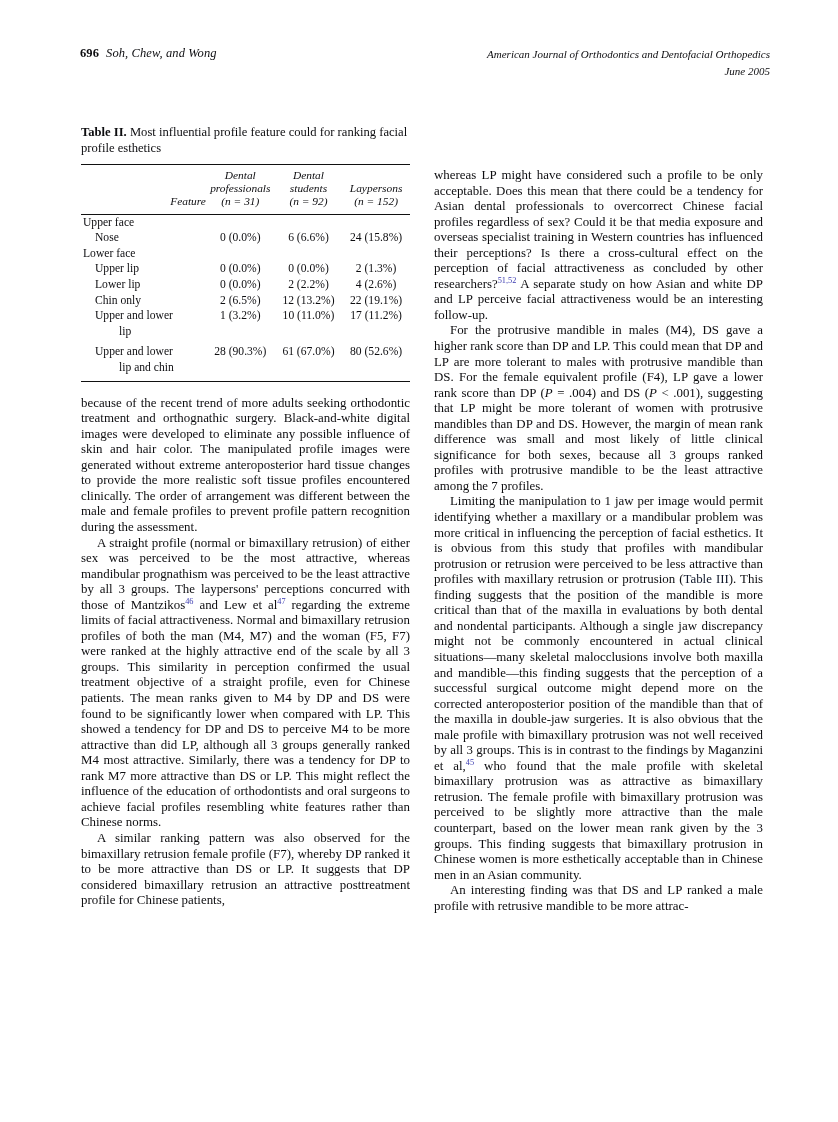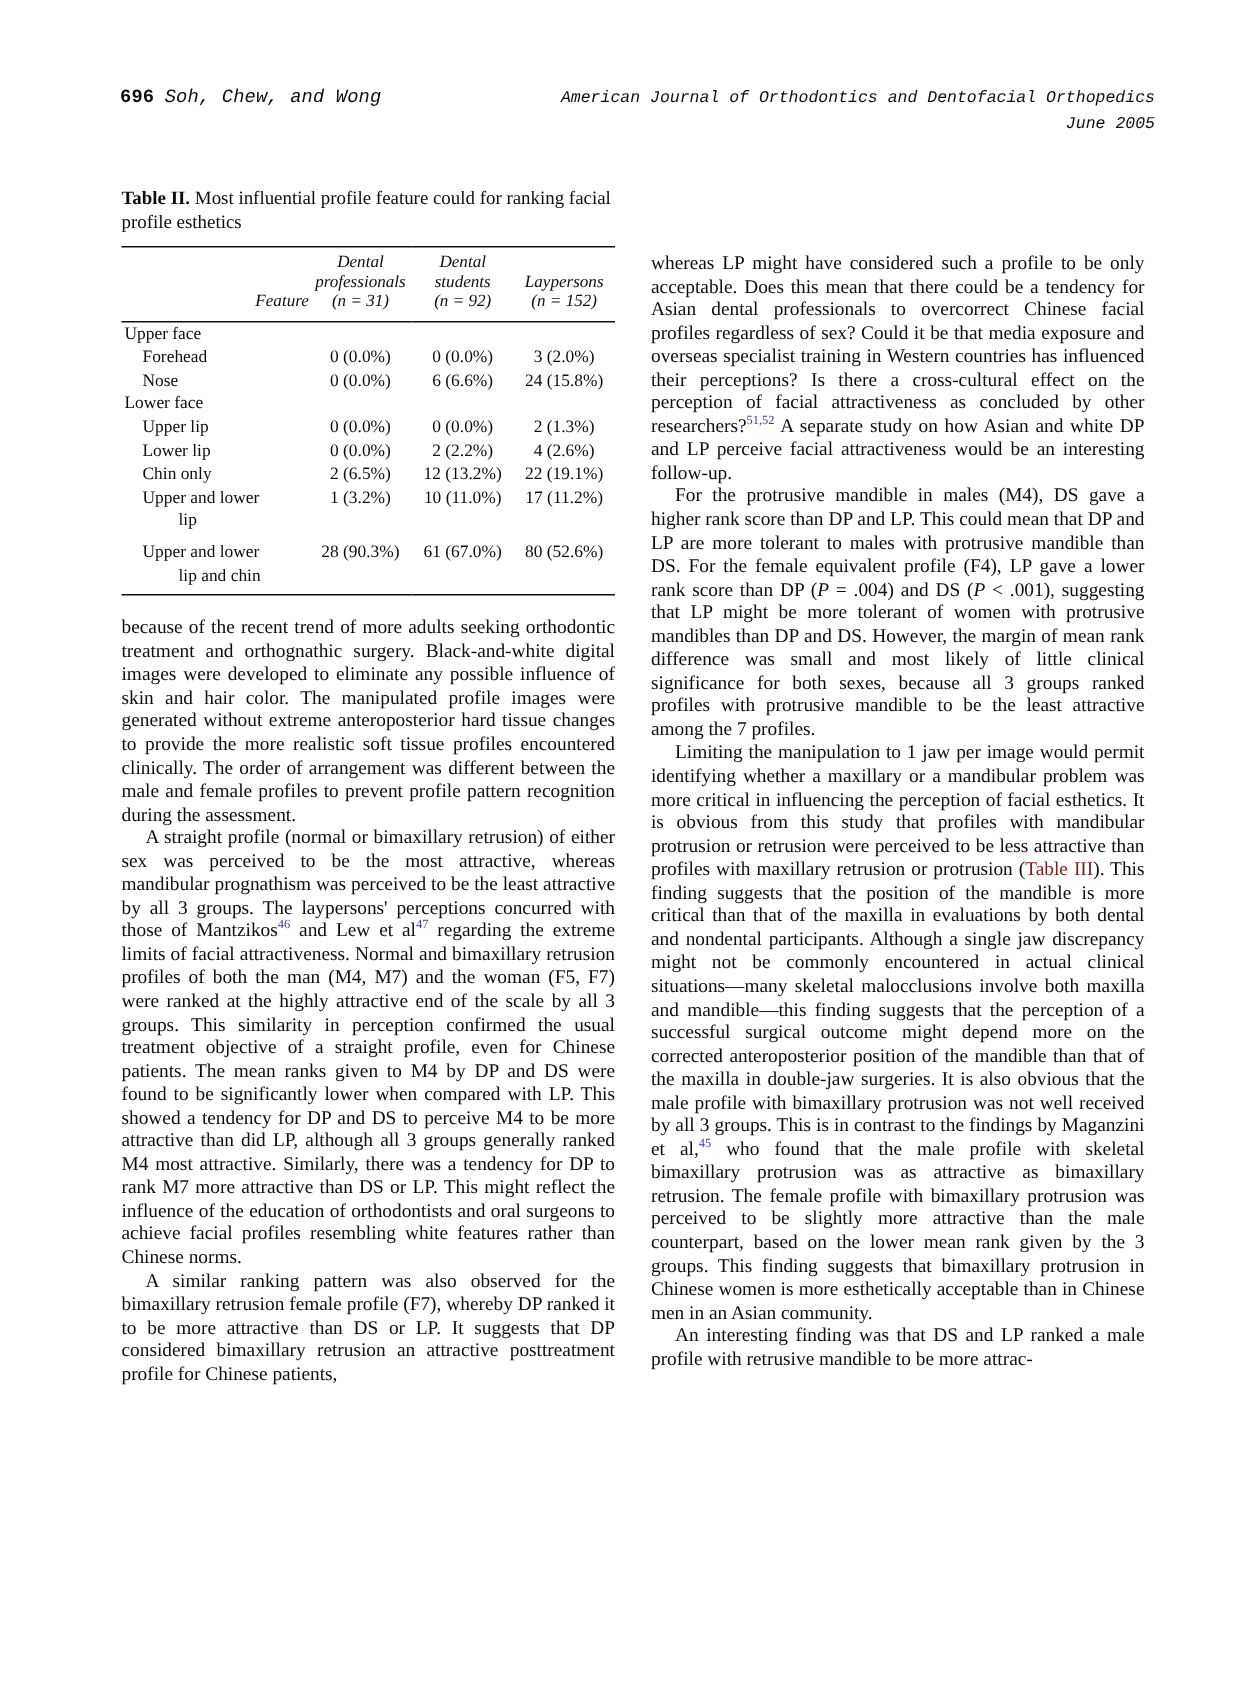--- a/index.html
+++ b/index.html
@@ -20,24 +20,23 @@
     left: 0; top: 0;
     width: 838px;
     height: 1122px;
     background: #fff;
   }
 
   
   .runhead {
     position: absolute;
     left: 80px;
-    top: 58px;
+    top: 46px;
     width: 690px;
     height: 46px;
-    font-family: Liberation Mono, monospace;
   }
   .runhead-left {
     position: absolute;
     left: 0;
     top: 0;
     font-size: 12.5px;
     letter-spacing: .1px;
     white-space: nowrap;
   }
   .runhead-left .pageno {
@@ -79,21 +78,21 @@
   }
   p.para.noindent { text-indent: 0; }
 
   sup.ref {
     font-size: 8.3px;
     vertical-align: super;
     line-height: 0;
     color: #3a3ab0;
   }
   .xref {
-    color: #7f1d1d;
+    color: #0f172a;
   }
   .ital { font-style: italic; }
 
   
   .table-block {
     margin: 0 0 14px 0;
     width: 329px;
   }
   .table-caption {
     font-size: 12.6px;
@@ -218,26 +217,20 @@
             <td colspan="4"></td>
           </tr>
 
           <tr>
             <td class="feat">Upper face</td>
             <td></td>
             <td></td>
             <td></td>
           </tr>
           <tr>
-            <td class="feat indent1">Forehead</td>
-            <td>0 (0.0%)</td>
-            <td>0 (0.0%)</td>
-            <td>3 (2.0%)</td>
-          </tr>
-          <tr>
             <td class="feat indent1">Nose</td>
             <td>0 (0.0%)</td>
             <td>6 (6.6%)</td>
             <td>24 (15.8%)</td>
           </tr>
           <tr>
             <td class="feat">Lower face</td>
             <td></td>
             <td></td>
             <td></td>

